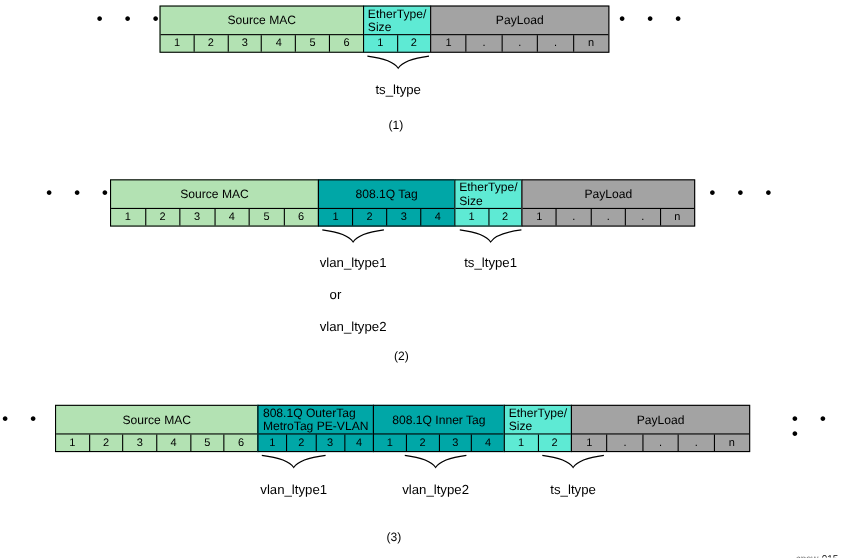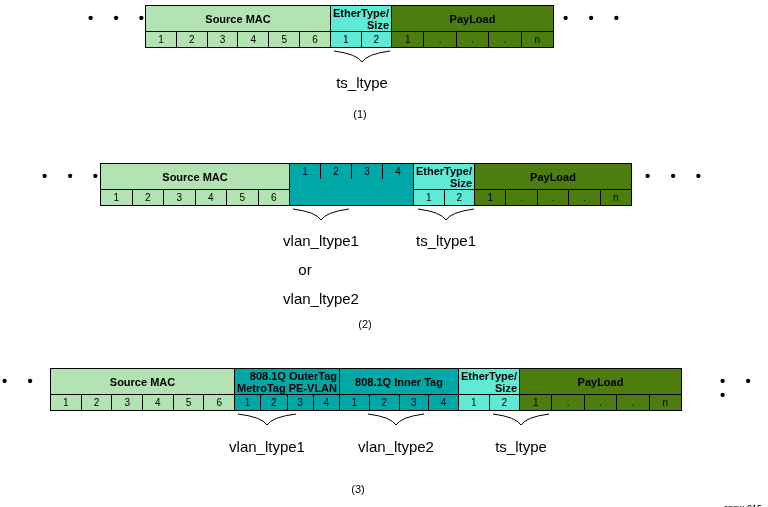--- a/index.html
+++ b/index.html
@@ -5,34 +5,34 @@
   * { margin:0; padding:0; box-sizing:border-box; }
   html,body { background:#ffffff; }
   body { width:768px; height:507px; font-family:"Liberation Sans", sans-serif; color:#000; }
   .canvas { position:relative; width:768px; height:507px; background:#fff; overflow:hidden; }
 
   .frame { position:absolute; display:flex; }
   .seg { display:flex; flex-direction:column; border:1px solid #000; margin-left:-1px; background:#fff; }
   .seg:first-child { margin-left:0; }
   .seg-header {
     height:26px; display:flex; align-items:center; justify-content:center;
-    text-align:right; font-size:11px; line-height:12px;
-    border-bottom:1px solid #000; padding:0 1px; white-space:pre-line;font-weight:bold;
+    text-align:left; font-size:11px; line-height:12px;
+    border-bottom:1px solid #000; padding:0 1px; white-space:pre-line;
   }
   .cells { display:flex; height:15px; }
   .cell { flex:1; border-left:1px solid #000; font-size:10px; display:flex; align-items:center; justify-content:center; overflow:hidden; }
   .cell:first-child { border-left:none; }
 
   .green  { background:#b3e2b3; }
   .teal   { background:#00a7a7; }
   .purple { background:#5eead4; }
-  .gray   { background:#4d7c0f; }
+  .gray   { background:#a3a3a3; }
 
   .ellipsis { position:absolute; font-size:15px; font-weight:bold; letter-spacing:8px; line-height:14px; }
-  .ann { position:absolute; font-size:15px; text-align:center; }
+  .ann { position:absolute; font-size:12px; text-align:center; }
   .caption { position:absolute; font-size:11px; text-align:center; }
   .brace { position:absolute; }
   .figid { position:absolute; font-size:9px; text-align:right; }
 </style>
 </head>
 <body>
 
 <div class="canvas">
 
   <div class="ellipsis" style="left:88px; top:11px;">• • •</div>
@@ -85,20 +85,21 @@
       <div class="cells">
         <div class="cell">1</div>
         <div class="cell">2</div>
         <div class="cell">3</div>
         <div class="cell">4</div>
         <div class="cell">5</div>
         <div class="cell">6</div>
       </div>
     </div>
     <div class="seg teal" style="width:125px;">
+      <div class="seg-header">808.1Q Tag</div>
       <div class="cells">
         <div class="cell">1</div>
         <div class="cell">2</div>
         <div class="cell">3</div>
         <div class="cell">4</div>
       </div>
     </div>
     <div class="seg purple" style="width:62px;">
       <div class="seg-header">EtherType/
 Size</div>

